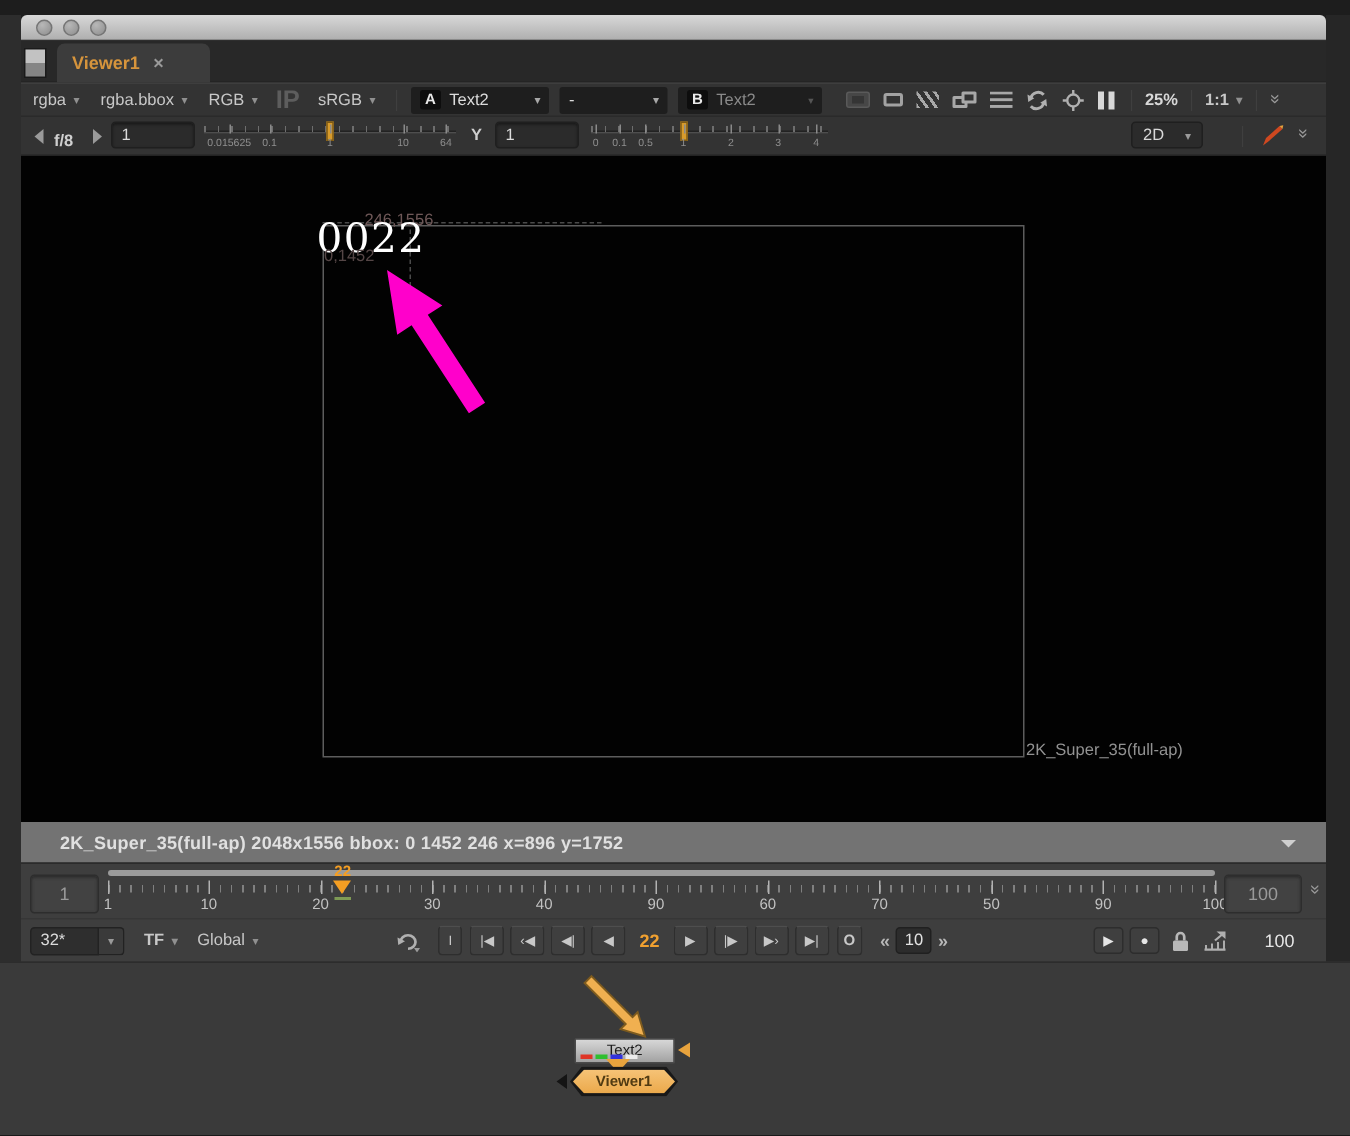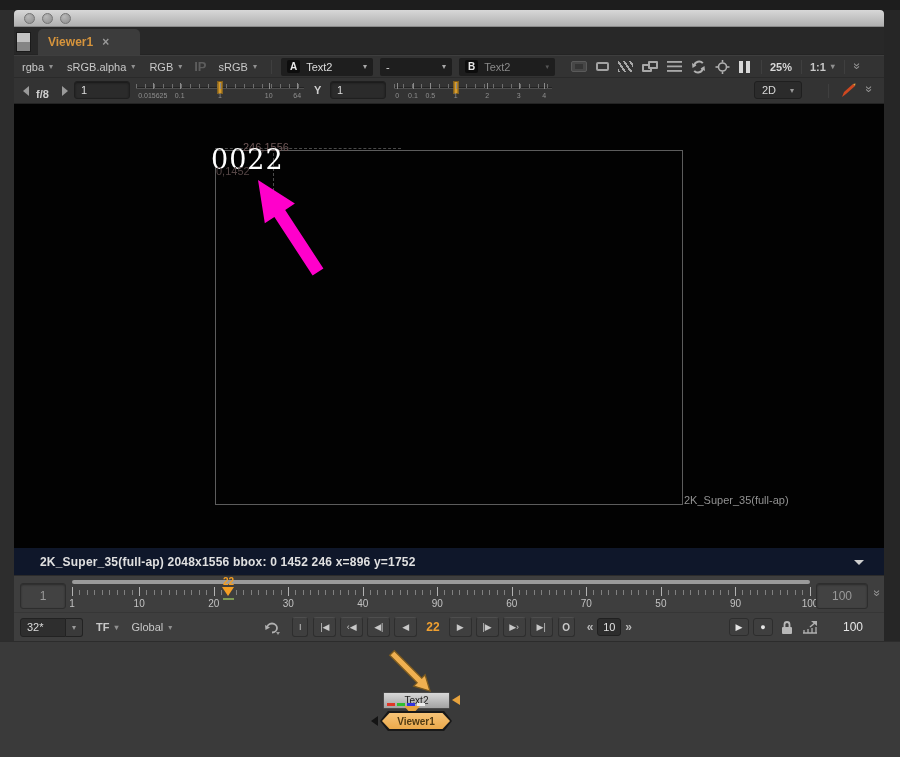--- a/index.html
+++ b/index.html
@@ -26,21 +26,21 @@
   .tab-label { color:#d6943c; font-weight:bold; font-size:12px; }
   .tab-close { color:#9a9a9a; font-size:12px; font-weight:bold; }
 
   
   .toolbar1 { position:absolute; left:0; top:28px; width:870px; height:23px; background:#333;
     border-top:1px solid #3e3e3e; border-bottom:1px solid #2a2a2a; display:flex; align-items:center; }
   .toolbar2 { position:absolute; left:0; top:51px; width:870px; height:26px; background:#333;
     border-bottom:1px solid #232323; }
   .dd { display:flex; align-items:center; gap:5px; color:#c8c8c8; font-size:11px; white-space:nowrap; }
   .dd::after { content:"▾"; color:#909090; font-size:8px; }
-  .dim-btn { color:#5d5d5d; font-weight:bold; font-size:13px; }
+  .dim-btn { color:#5d5d5d; font-weight:bold; font-size:17px; }
   .vsep { width:1px; height:14px; background:#232323; border-right:1px solid #3f3f3f; }
   .combo { height:18px; background:#1e1e1e; border-radius:2px; display:flex; align-items:center; gap:6px; padding:0 6px; }
   .combo::after { content:"▾"; color:#a8a8a8; font-size:8px; margin-left:auto; }
   .combo.dim::after { opacity:.4; font-size:7px; }
   .chip { background:#0d0d0d; color:#e8e8e8; font-size:10px; font-weight:bold; padding:1px 3px; border-radius:2px; }
   .combo-val { color:#dcdcdc; font-size:11px; }
   .combo.dim .combo-val { color:#8a8a8a; }
   .zoom-txt { color:#d8d8d8; font-size:11px; font-weight:bold; }
   .collapse { width:12px; height:14px; position:relative; }
   .collapse::after { content:"»"; position:absolute; left:2px; top:-1px; color:#9a9a9a; font-size:12px;
@@ -84,21 +84,21 @@
   .fmt-rect { position:absolute; left:201px; top:46px; width:468px; height:355px; border:1px solid #5c5c5c; }
   .bbox-h { position:absolute; left:201px; top:44px; width:186px; border-top:1px dashed #4a4a4a; }
   .bbox-v { position:absolute; left:259px; top:44px; height:48px; border-left:1px dashed #4a4a4a; }
   .bbox-corner { position:absolute; left:229px; top:37px; font-size:11px; color:#6f5858; }
   .overlay-num { position:absolute; left:197px; top:40px; font-family:"DejaVu Serif", serif; font-size:27px; color:#ffffff; letter-spacing:1px; }
   .bbox-origin { position:absolute; left:202px; top:61px; font-size:11px; color:#554646; }
   .fmt-label { position:absolute; left:670px; top:390px; font-size:11px; color:#929292; }
   .magenta-arrow { position:absolute; left:226px; top:66px; }
 
   
-  .statusbar { position:absolute; left:0; top:521px; width:870px; height:27px; background:#0f172a;
+  .statusbar { position:absolute; left:0; top:521px; width:870px; height:27px; background:#737373;
     display:flex; align-items:center; }
   .status-text { margin-left:26px; color:#e0e0e0; font-size:12px; font-weight:bold; letter-spacing:.2px; }
   .status-tri { position:absolute; right:20px; top:12px; width:0; height:0;
     border-left:5px solid transparent; border-right:5px solid transparent; border-top:5px solid #cfcfcf; }
 
   
   .tl-row { position:absolute; left:0; top:548px; width:870px; height:37px; background:#3e3e3e; border-top:1px solid #2b2b2b; }
   .range-box { position:absolute; top:7px; height:26px; background:#424242; border:1px solid #2d2d2d; border-radius:3px;
     color:#9a9a9a; font-size:12px; display:flex; align-items:center; justify-content:center; box-shadow:inset 0 1px 2px #2a2a2a; }
   .ruler { position:absolute; left:58px; top:2px; width:738px; height:34px; }
@@ -176,21 +176,21 @@
         <span class="tab-label">Viewer1</span>
         <span class="tab-close">×</span>
       </div>
     </div>
 
     <div class="toolbar1">
       <div class="dd" style="margin-left:8px">
           <span>rgba</span>
         </div>
       <div class="dd" style="margin-left:14px">
-          <span>sRGB.alpha</span>
+          <span>rgba.bbox</span>
         </div>
       <div class="dd" style="margin-left:14px">
           <span>RGB</span>
         </div>
       <div class="dim-btn" style="margin-left:12px">IP</div>
       <div class="dd" style="margin-left:12px">
           <span>sRGB</span>
         </div>
       <div class="vsep" style="margin-left:14px"></div>
 

